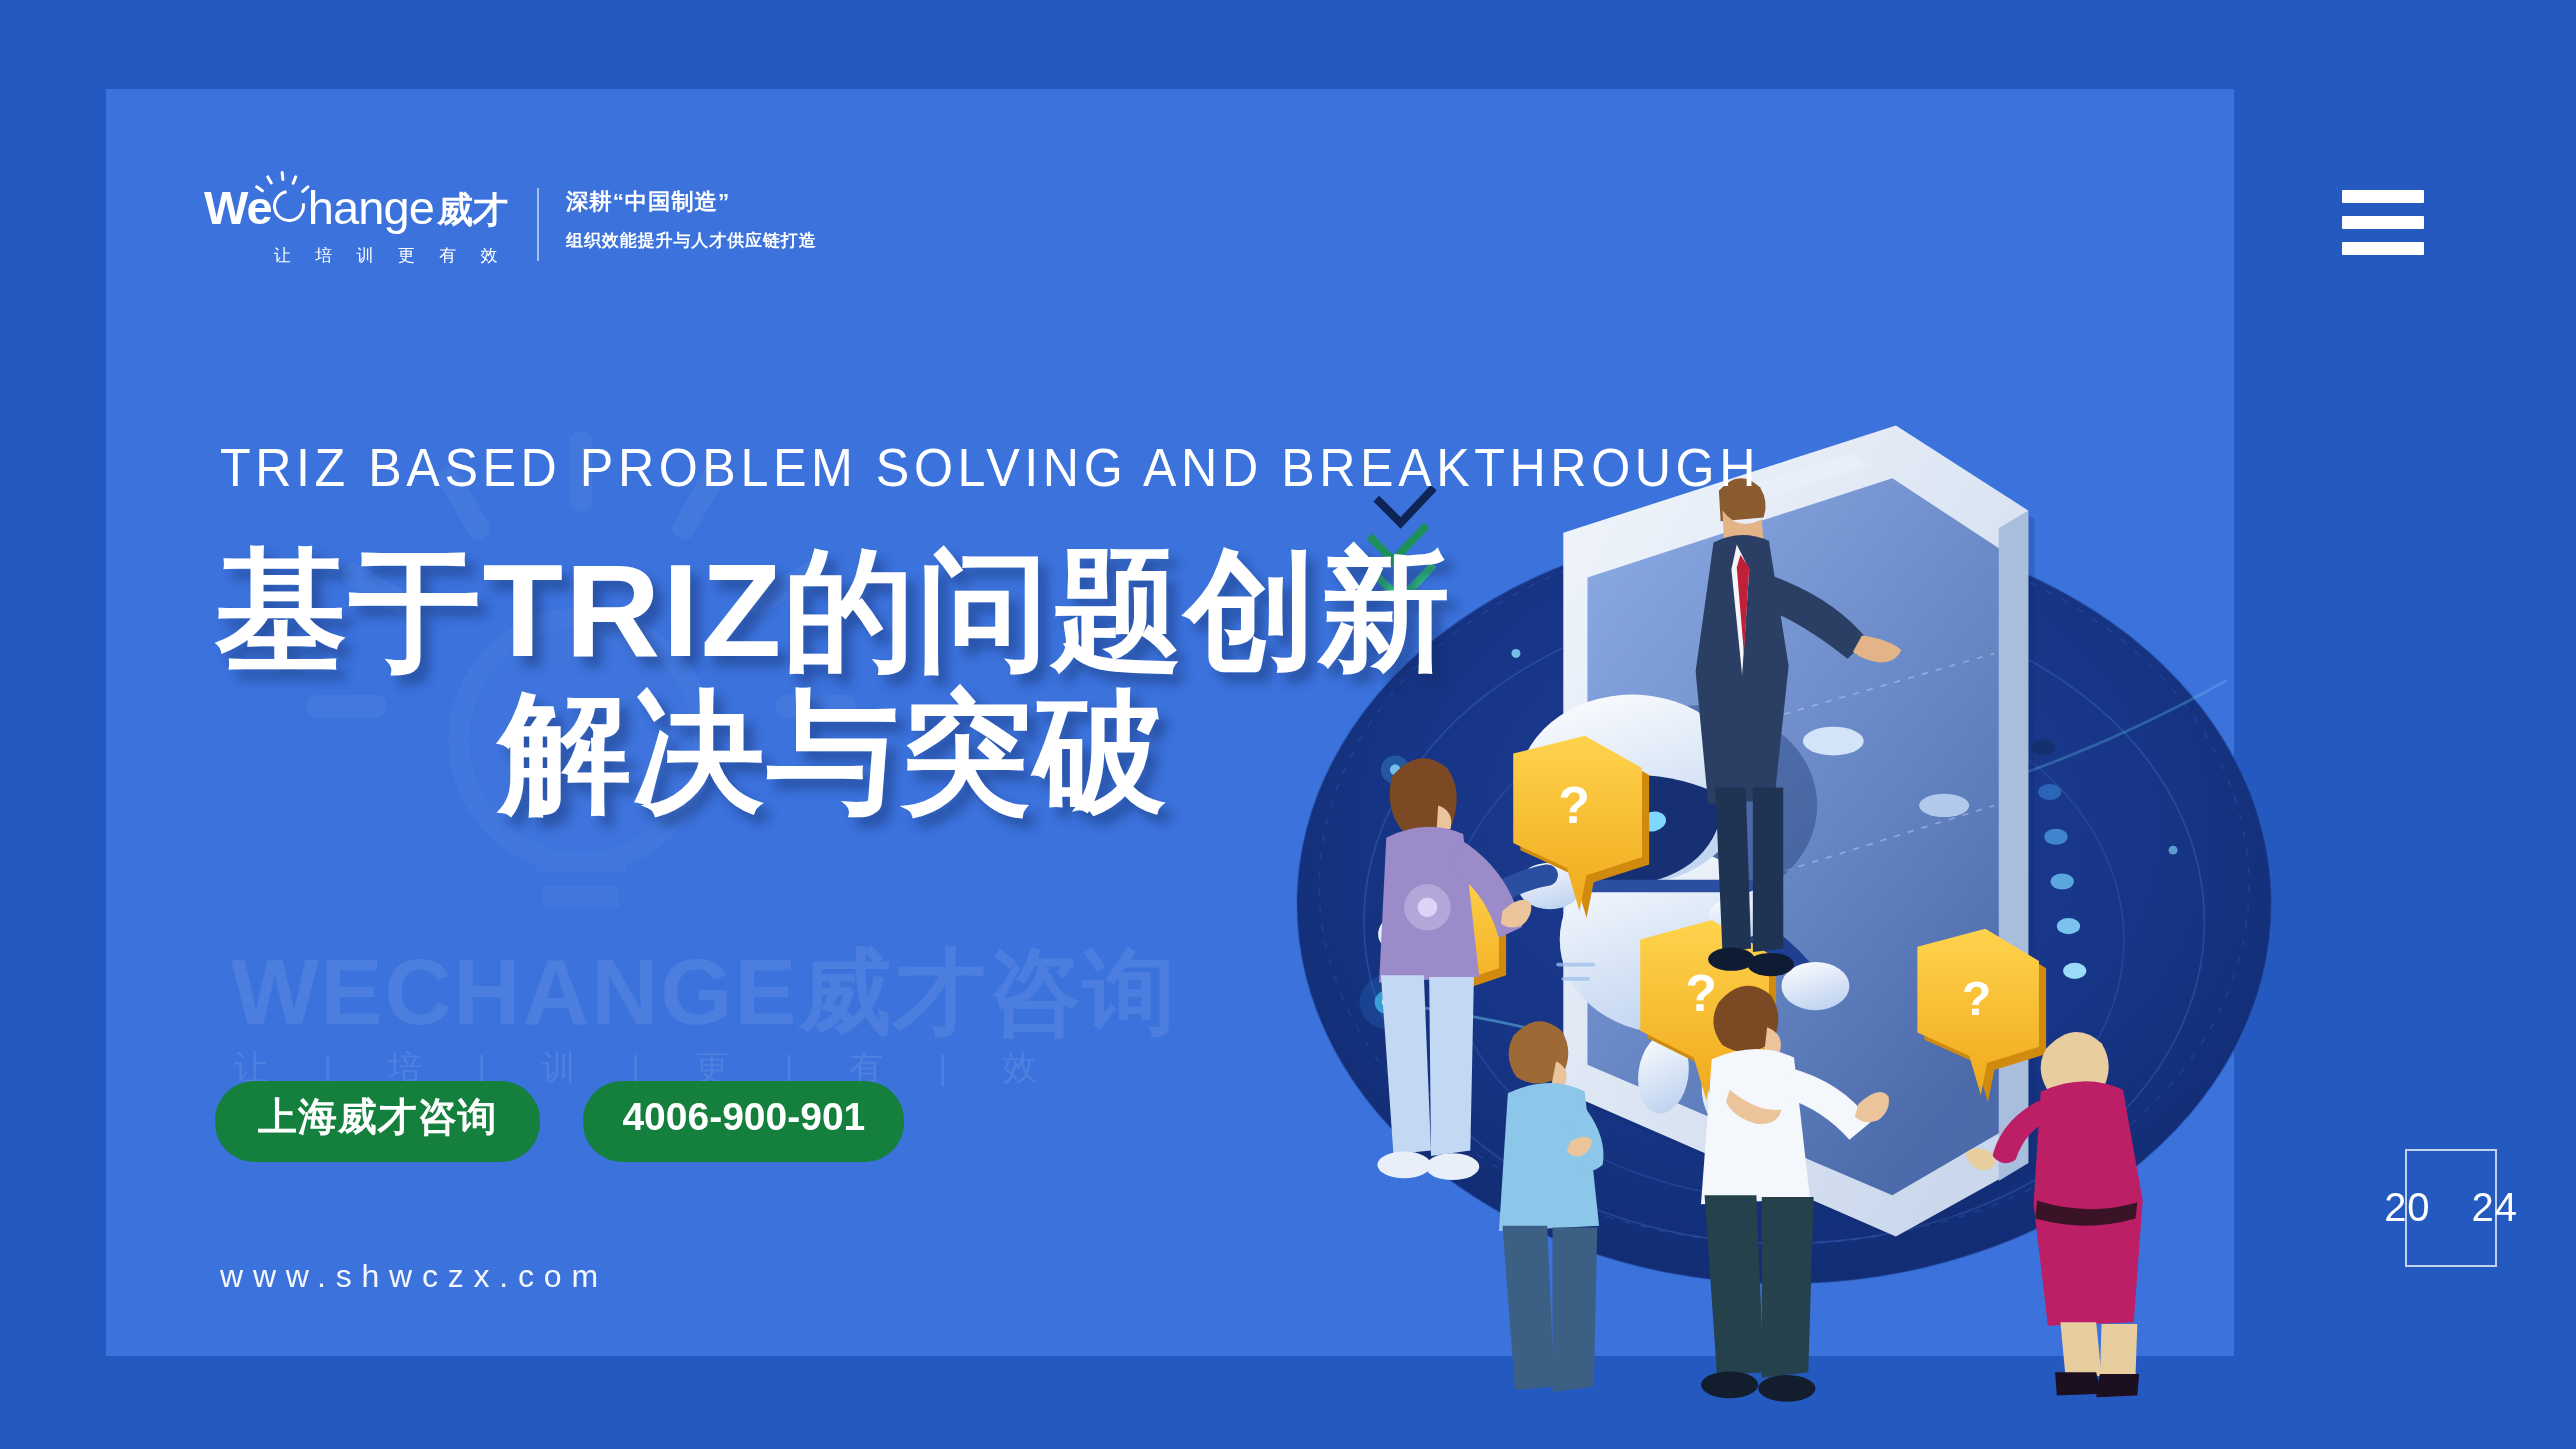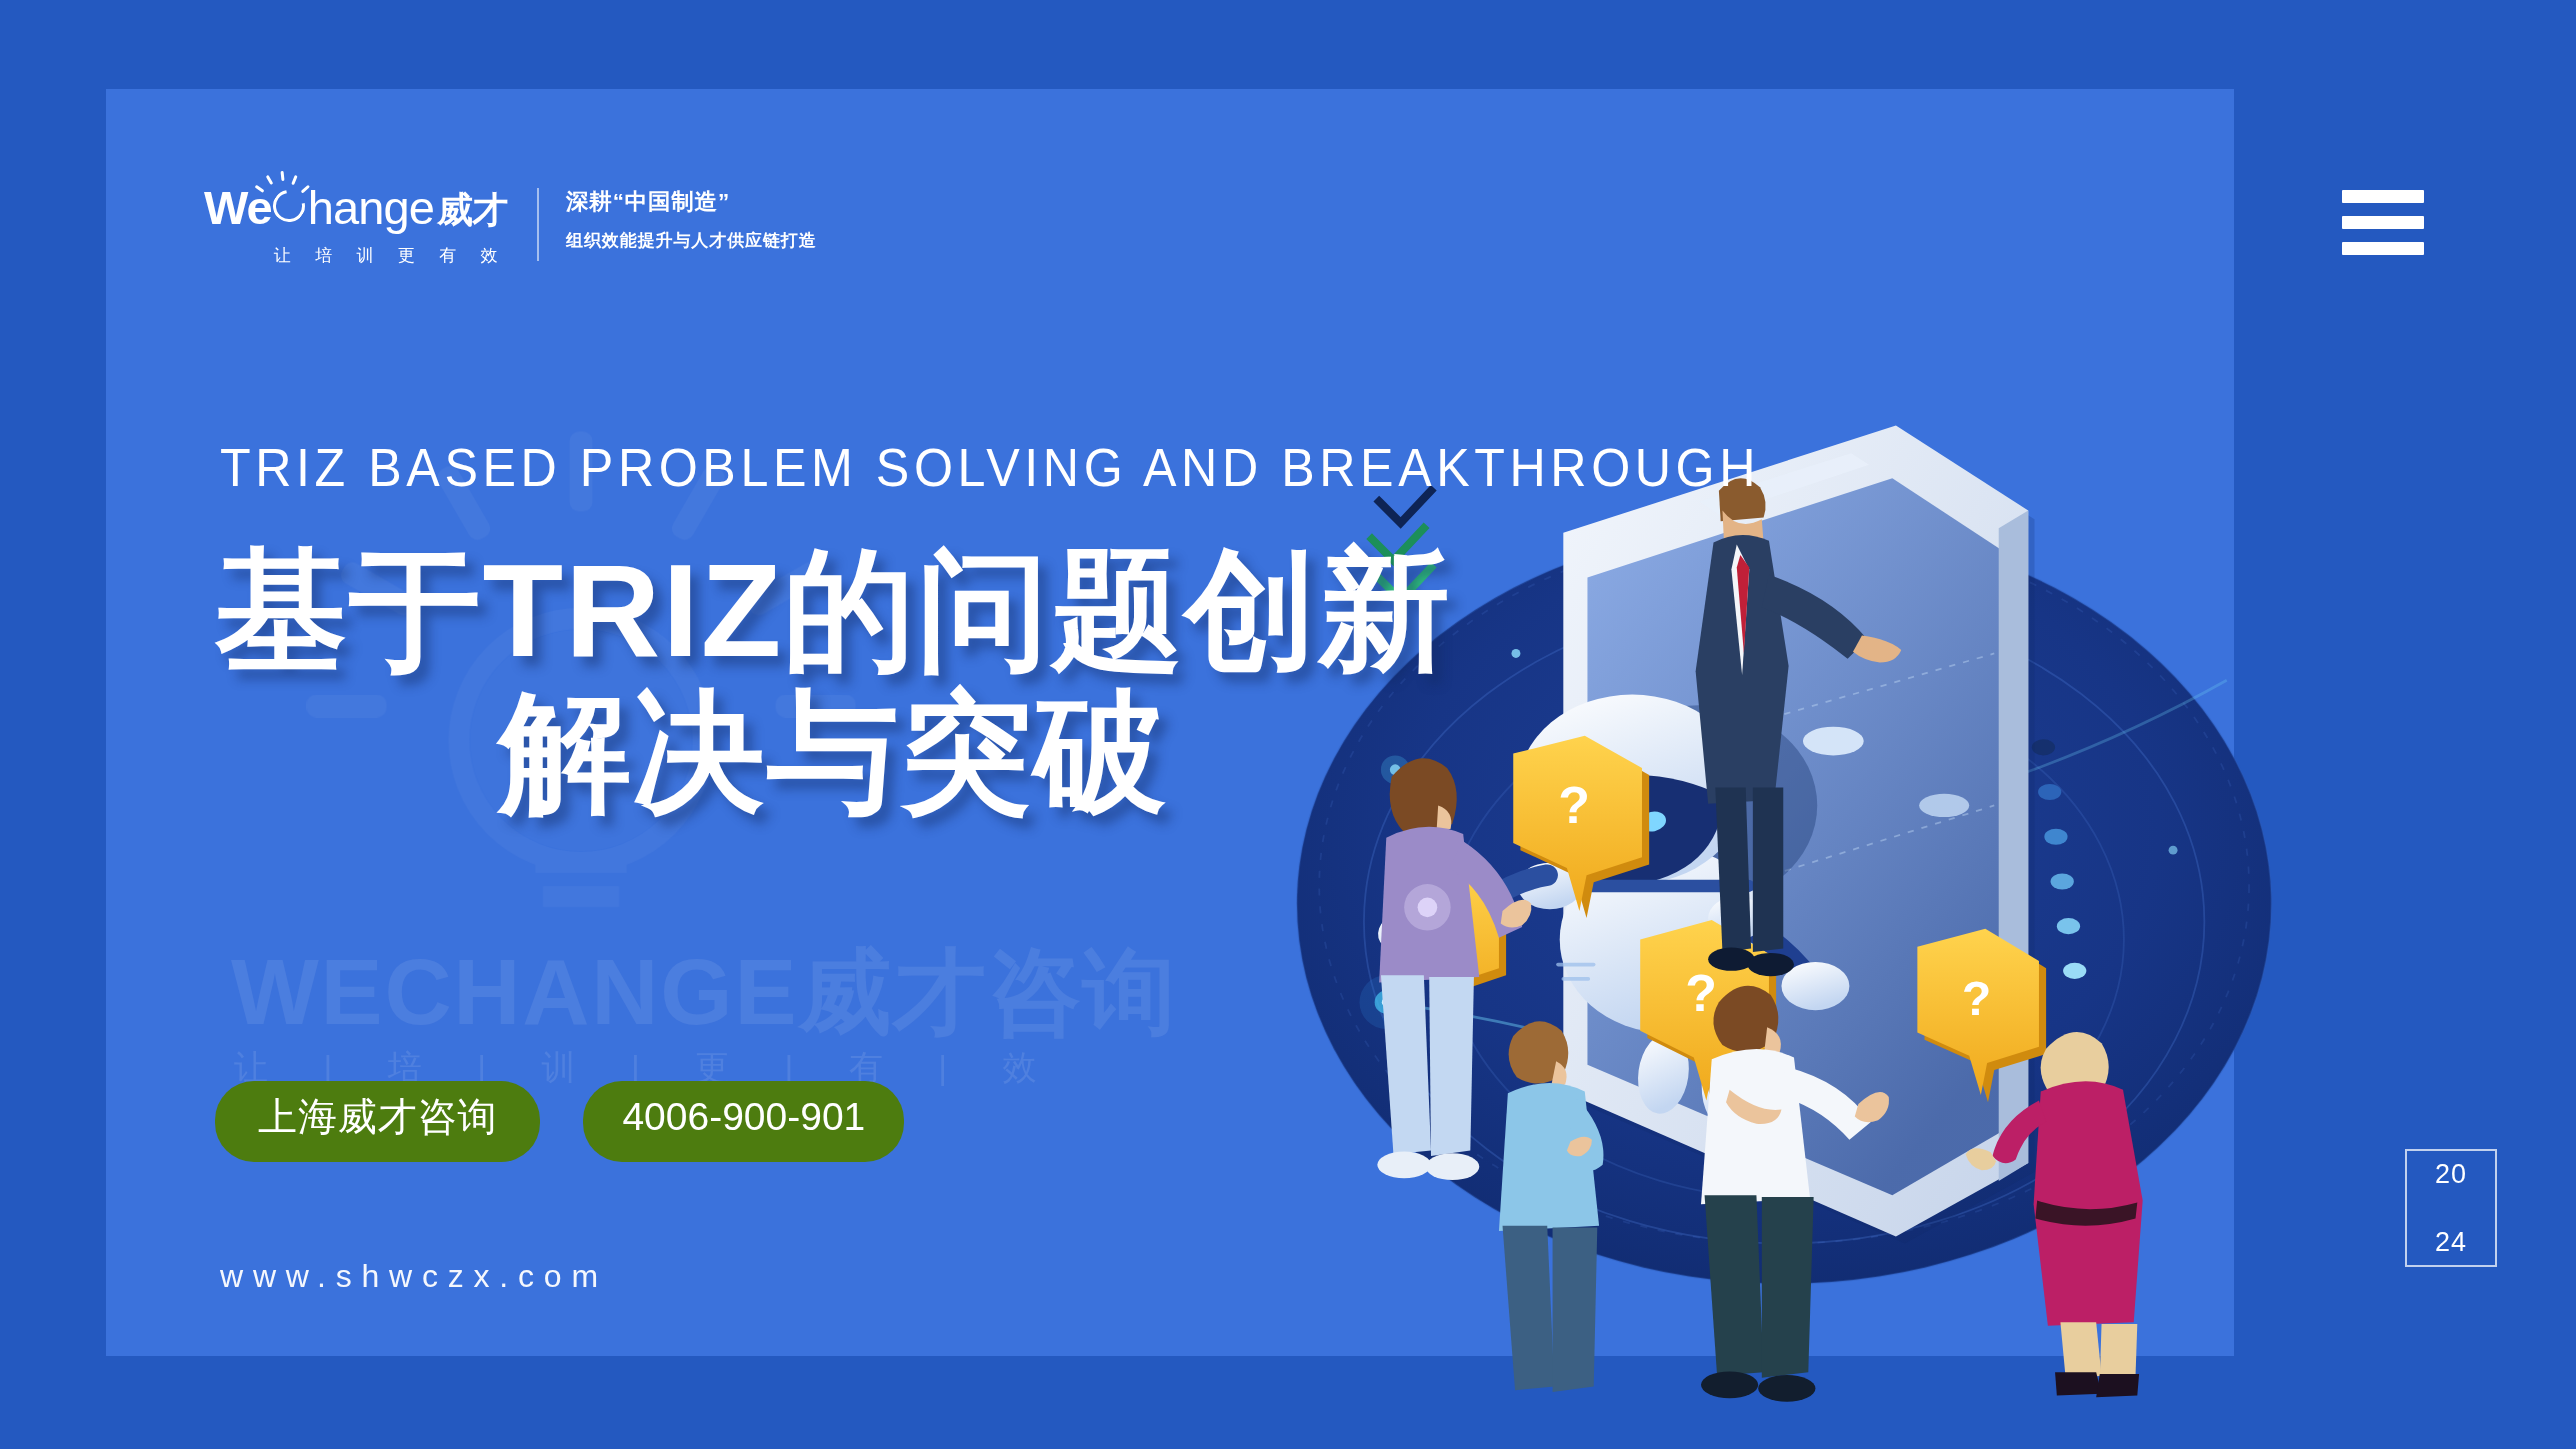--- a/index.html
+++ b/index.html
@@ -79,38 +79,38 @@
     position:absolute;left:215px;top:537px;color:#fff;font-weight:bold;
     font-size:132px;line-height:1.12;letter-spacing:1.8px;white-space:nowrap;
     text-shadow:9px 9.8px 10.7px rgba(16,40,95,.42);
     text-align:center;
   }
   .title .l2{margin-top:-5.4px;}
 
   
   .pills{position:absolute;left:215px;top:1081px;display:flex;gap:43px;}
   .pill{
-    background:#4d7c0f;color:#fff;font-size:39px;font-weight:normal;
+    background:#15803d;color:#fff;font-size:39px;font-weight:bold;
     border-radius:39px;padding:16px 43px 18px;white-space:nowrap;line-height:1;
     letter-spacing:0.9px;
   }
   .pill.phone{letter-spacing:0;padding:16px 39px 26px;}
 
   
   .url{
     position:absolute;left:220px;top:1258px;color:#fff;
     font-size:32px;font-weight:300;letter-spacing:9.8px;white-space:nowrap;opacity:.95;
   }
 
   
   .badge-2024{
     position:absolute;left:2405px;top:1149px;width:88px;height:114px;
     border:2.7px solid rgba(255,255,255,.72);
-    display:flex;flex-direction:column;align-items:center;justify-content:center;
-    color:#fff;font-size:27px;line-height:.98;font-weight:300;letter-spacing:0.9px;gap:41px;
+    display:flex;align-items:center;justify-content:center;
+    color:#fff;font-size:40px;line-height:.98;font-weight:300;letter-spacing:0.9px;gap:41px;
   }
 
   
   .illo{position:absolute;left:1279px;top:385px;width:1055px;height:975px;pointer-events:none;}
   .illo svg{width:100%;height:100%;display:block;overflow:visible;}
 </style>
 </head>
 <body>
 
 <div class="stage">

